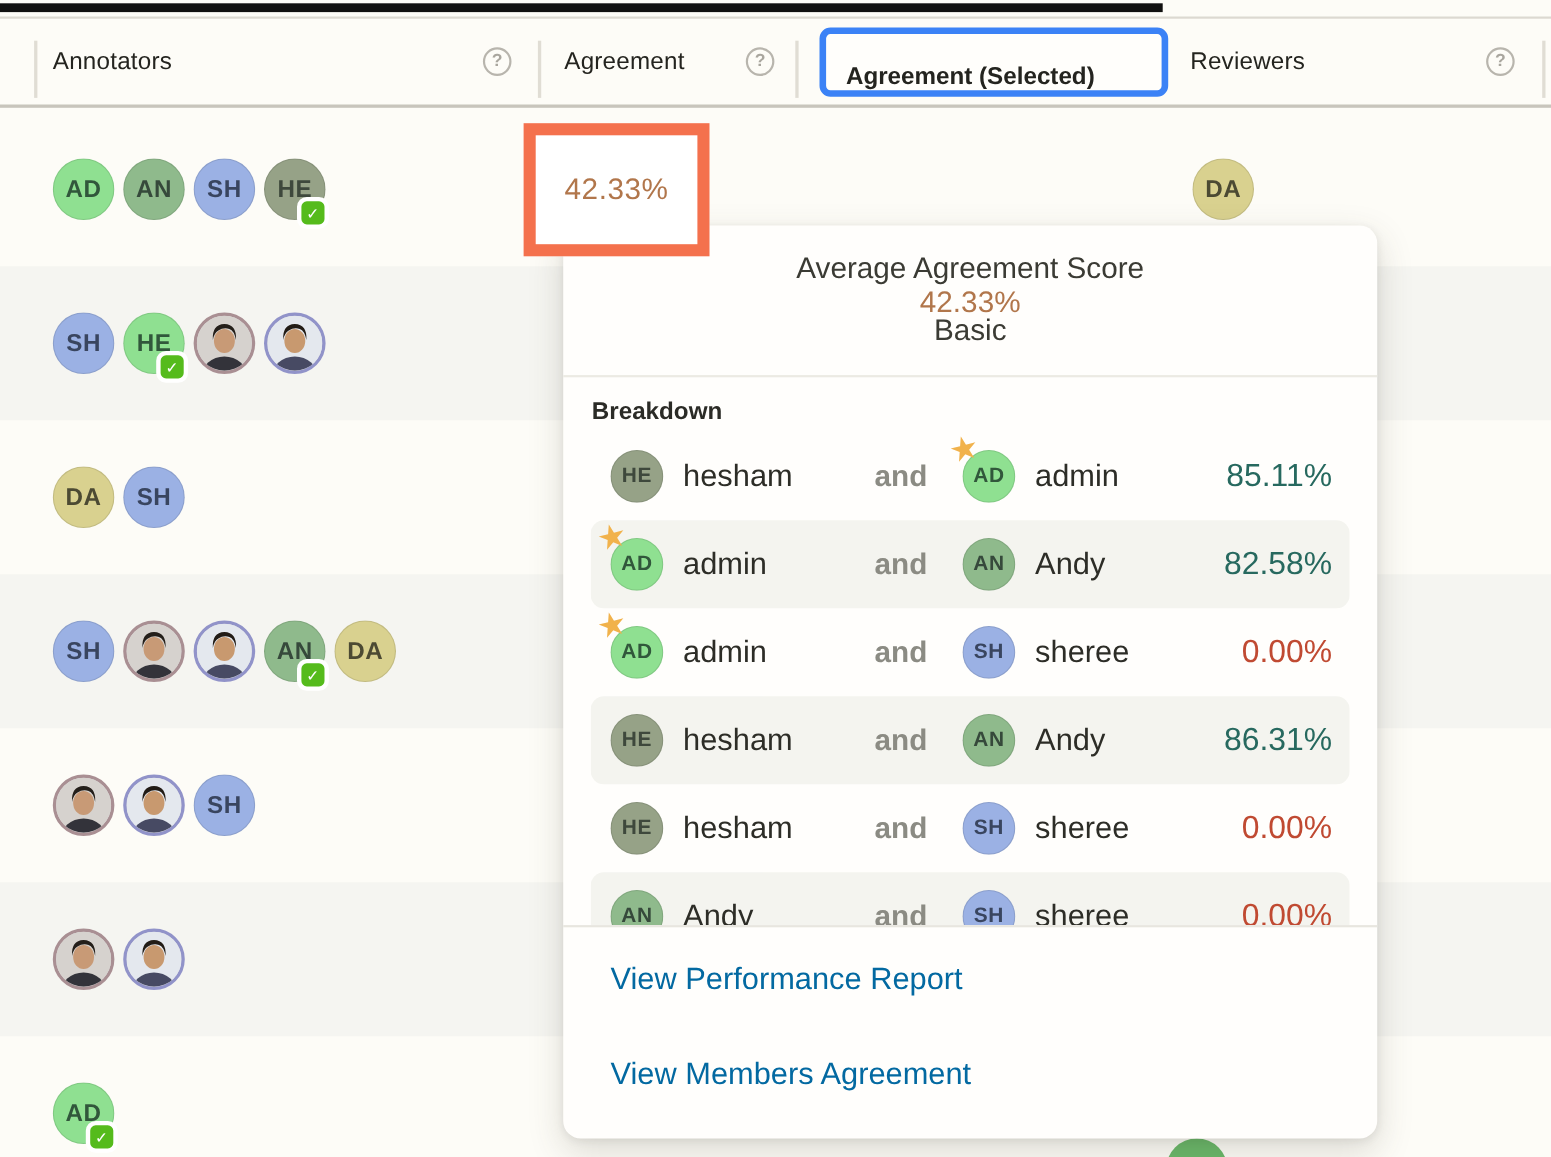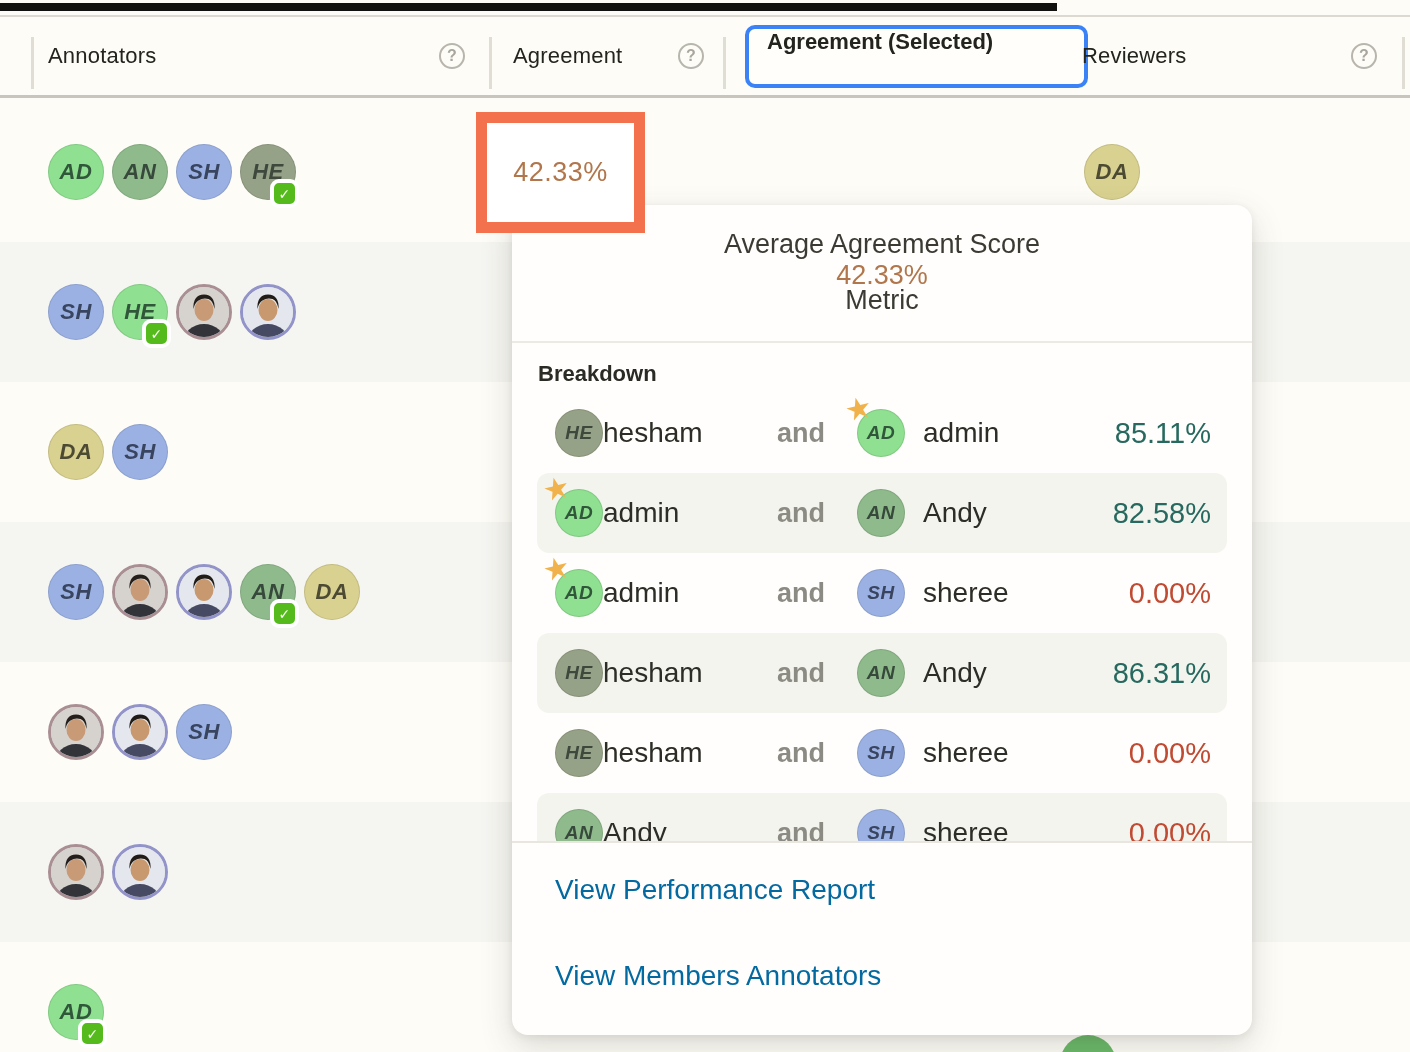--- a/index.html
+++ b/index.html
@@ -9,35 +9,35 @@
   .black-bar{position:absolute;left:0;top:3px;width:1057px;height:8px;background:#111110;}
   .top-line{position:absolute;left:0;top:15px;right:0;height:2px;background:#dcd9d1;}
   .header-bottom-line{position:absolute;left:0;top:95px;right:0;height:3px;background:#c8c5bc;}
 
   
   .header{position:absolute;left:0;top:17px;right:0;height:78px;}
   .vline{position:absolute;top:20px;width:3px;height:52px;background:#e0ddd4;}
   .col-label{position:absolute;top:50%;transform:translateY(-50%);font-size:22px;font-weight:400;color:#24241f;letter-spacing:.2px;white-space:nowrap;}
   .help{position:absolute;top:50%;transform:translateY(-50%);width:26px;height:26px;border:2px solid #b8b5ad;border-radius:50%;color:#a9a69e;
         font-size:16px;font-weight:700;display:flex;align-items:center;justify-content:center;box-sizing:border-box;cursor:pointer;}
-  .selected-box{position:absolute;left:745px;top:8px;width:343px;height:63px;background:#fffefb;border:4px solid #3b82f6;border-radius:10px;
-        box-sizing:border-box;display:flex;align-items:flex-start;padding-left:18px;font-size:22px;font-weight:700;color:#24241f;}
+  .selected-box{position:absolute;left:745px;top:8px;width:317px;height:63px;background:#fffefb;border:6px solid #3b82f6;border-radius:10px;
+        box-sizing:border-box;display:flex;align-items:flex-end;padding-left:18px;font-size:22px;font-weight:700;color:#24241f;}
 
   
   .rows{position:absolute;left:0;top:102px;right:0;}
   .t-row{position:relative;height:140px;}
   .t-row.stripe{background:#f5f5f1;}
   .ann-cell{position:absolute;left:48px;top:0;bottom:0;display:flex;align-items:center;gap:8px;}
   .rev-cell{position:absolute;left:1084px;top:0;bottom:0;display:flex;align-items:center;gap:8px;}
 
   
   .avatar{position:relative;width:56px;height:56px;border-radius:50%;flex:0 0 auto;}
   .avatar.small{width:48px;height:48px;}
   .initials{display:flex;align-items:center;justify-content:center;font-weight:700;font-size:22px;letter-spacing:.5px;
-            border:1px solid rgba(0,0,0,.10);box-sizing:border-box;font-style:italic;}
+            border:1px solid rgba(0,0,0,.10);box-sizing:border-box;}
   .avatar.small.initials{font-size:19px;}
   .photo{box-sizing:border-box;border:3px solid #999;overflow:hidden;background:#ddd;}
   .photo svg{display:block;width:100%;height:100%;}
   .check-badge{position:absolute;right:-4px;bottom:-9px;width:29px;height:29px;box-sizing:border-box;background:#55bb1c;border:4px solid #ffffff;
                border-radius:9px;color:#fff;display:flex;align-items:center;justify-content:center;font-size:14px;font-weight:900;line-height:1;}
   .star{position:absolute;top:-16px;left:-13px;font-size:30px;color:#f1b24b;transform:rotate(-14deg);line-height:1;}
 
   
   .hl-box{position:absolute;left:476px;top:112px;width:169px;height:121px;box-sizing:border-box;border:11px solid #f4714d;background:#ffffff;
           display:flex;align-items:center;justify-content:center;z-index:30;cursor:pointer;}
@@ -54,21 +54,21 @@
   .pop-row.metric{top:80px;}
   .pop-label{font-size:27px;color:#3b3b34;}
   .pop-score{font-size:27px;color:#b1764b;}
   .pop-metric-val{font-size:26px;color:#7b7a72;}
   .pop-div1{position:absolute;left:0;right:0;top:136px;height:2px;background:#eceae3;}
   .breakdown-title{position:absolute;left:26px;top:156px;font-size:22px;font-weight:700;color:#2b2b26;}
   .bd-list{position:absolute;left:25px;top:188px;width:690px;height:448px;overflow:hidden;}
   .bd-row{position:relative;height:80px;display:flex;align-items:center;box-sizing:border-box;padding:0 16px 0 18px;border-radius:12px;}
   .bd-row.stripe{background:#f4f4ef;}
   .bd-name{font-size:28px;color:#2d2d27;white-space:nowrap;overflow:hidden;}
-  .bd-name.first{width:142px;}
+  .bd-name.first{width:142px;margin-left:18px;}
   .bd-name.second{margin-left:18px;}
   .bd-and{width:112px;text-align:center;font-size:27px;color:#8b8b83;flex:0 0 auto;font-weight:bold;}
   .bd-pct{margin-left:auto;font-size:29px;}
   .bd-pct.good{color:#27695f;}
   .bd-pct.bad{color:#c04a32;}
   .pop-div2{position:absolute;left:0;right:0;top:636px;height:2px;background:#e8e6df;}
   .actions{position:absolute;left:0;right:0;top:642px;}
   .action{height:86px;display:flex;align-items:center;padding-left:43px;font-size:28px;color:#0369a1;cursor:pointer;}
 </style>
 </head>
@@ -209,21 +209,21 @@
     </div>
 
   <div class="partial-avatar" style="background: rgb(105, 184, 105);"></div>
 
   <div class="popover">
     <div class="pop-row avg">
       <span class="pop-label">Average Agreement Score</span>
       <span class="pop-score">42.33%</span>
     </div>
     <div class="pop-row metric">
-      <span class="pop-label">Metric</span>
+      <span class="pop-label">Basic</span>
     </div>
     <div class="pop-div1"></div>
     <div class="breakdown-title">Breakdown</div>
     <div class="bd-list">
         <div class="bd-row">
           <span class="avatar small initials" style="background: rgb(150, 162, 135); color: rgb(62, 72, 60);">HE</span>
           <span class="bd-name first">hesham</span>
           <span class="bd-and">and</span>
           <span class="avatar small initials" style="background: rgb(143, 224, 145); color: rgb(49, 87, 59);">AD<span class="star">★</span></span>
           <span class="bd-name second">admin</span>
@@ -266,21 +266,21 @@
           <span class="bd-name first">Andy</span>
           <span class="bd-and">and</span>
           <span class="avatar small initials" style="background: rgb(155, 177, 228); color: rgb(57, 69, 95);">SH</span>
           <span class="bd-name second">sheree</span>
           <span class="bd-pct bad">0.00%</span>
         </div>
       </div>
     <div class="pop-div2"></div>
     <div class="actions">
       <div class="action">View Performance Report</div>
-      <div class="action">View Members Annotators</div>
+      <div class="action">View Members Agreement</div>
     </div>
   </div>
 
   <div class="hl-box">
     <span class="val">42.33%</span>
   </div>
 
 </div>
 
 </body></html>

